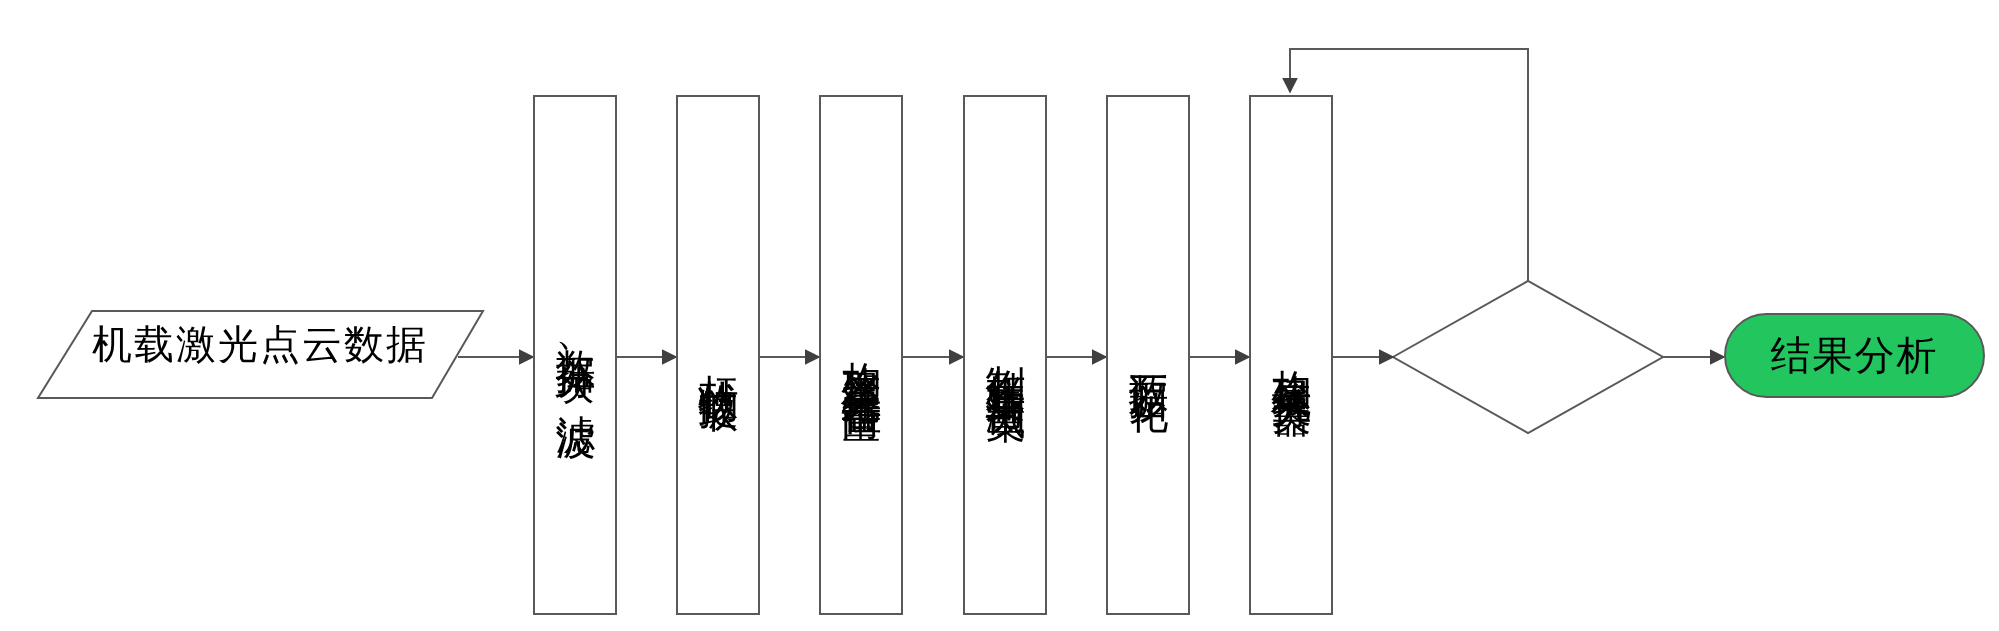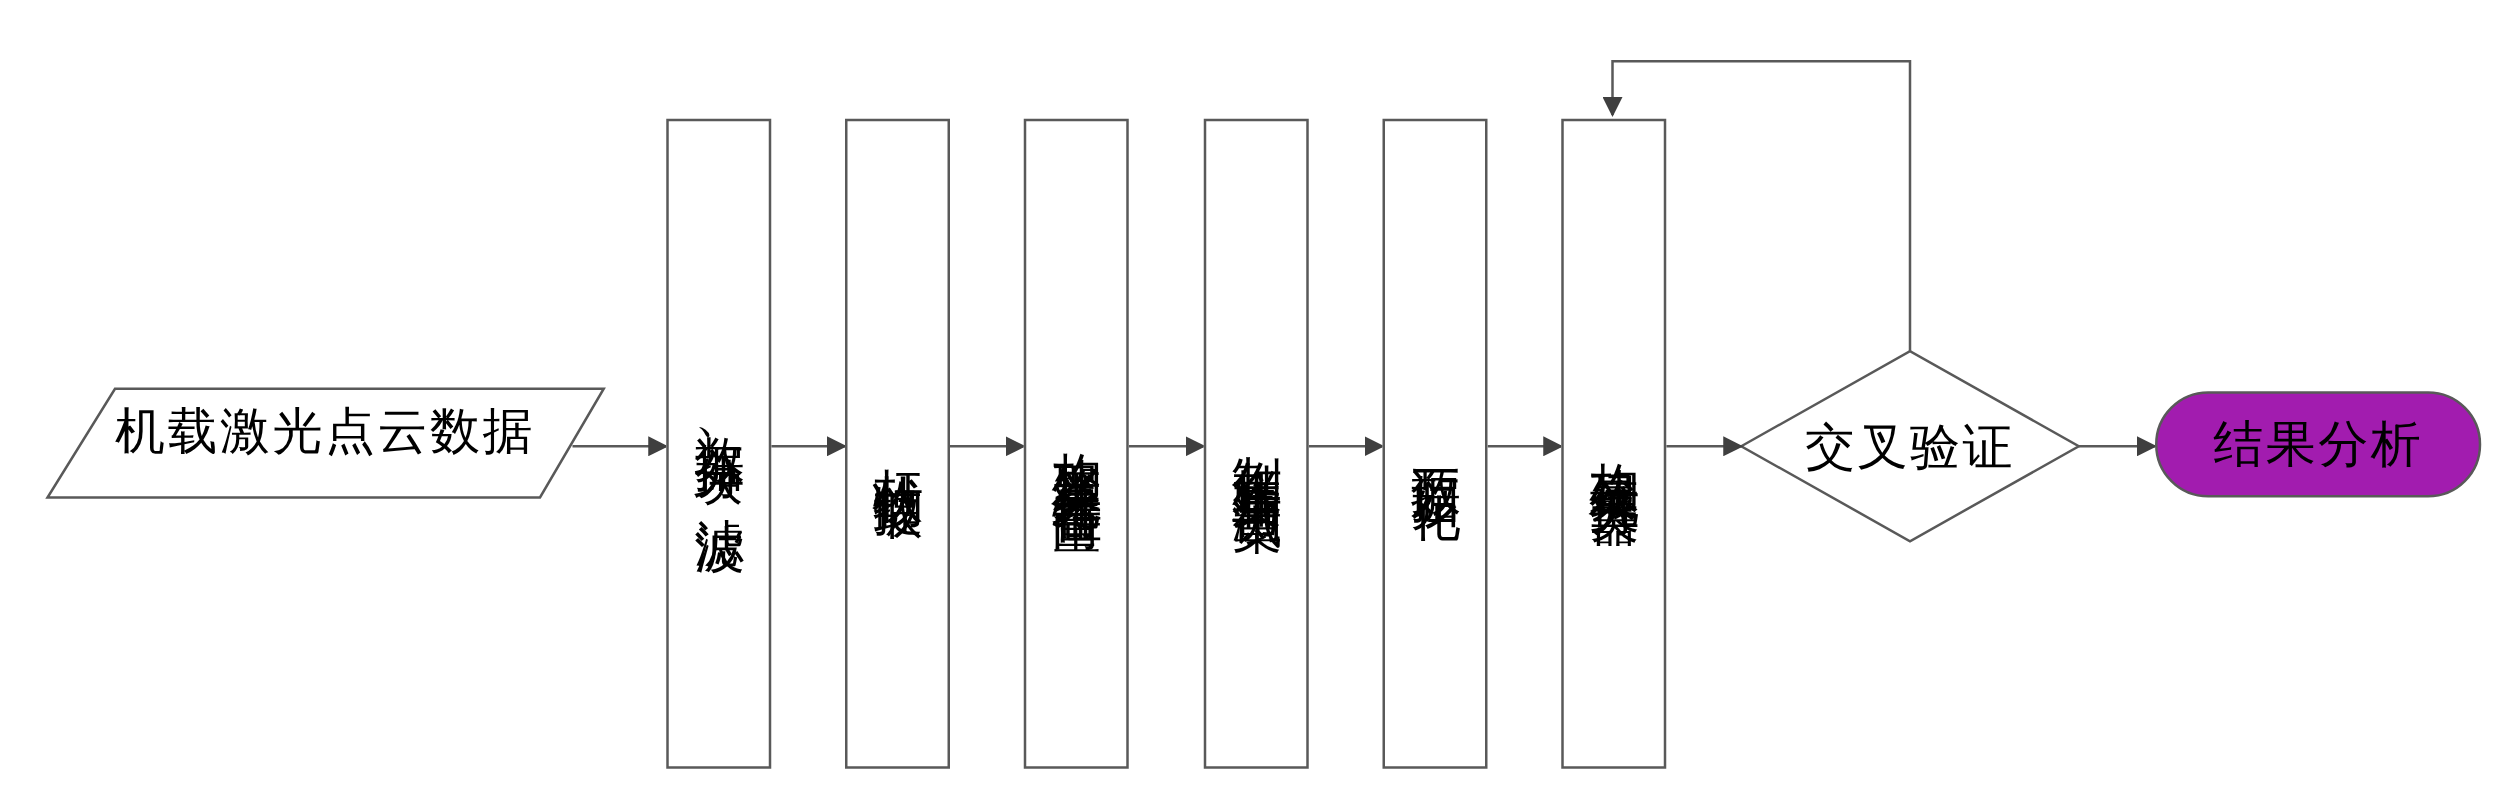--- a/index.html
+++ b/index.html
@@ -84,21 +84,21 @@
   }
   .output {
     position: absolute;
     left: 1724px;
     top: 313px;
     width: 261px;
     height: 85px;
     border: 2px solid #595959;
     border-radius: 44px;
     box-sizing: border-box;
-    background: #a21caf;
+    background: #22c55e;
     display: flex;
     align-items: center;
     justify-content: center;
     font-size: 40px;
     letter-spacing: 2px;
     white-space: nowrap;
   }
 </style>
 </head>
 <body>
@@ -141,19 +141,18 @@
   <div class="step s4">
     <span class="vtext">制作样本集与测试集</span>
   </div>
   <div class="step s5">
     <span class="vtext">数据归一化</span>
   </div>
   <div class="step s6">
     <span class="vtext">构建最优分类器</span>
   </div>
 
-  <div class="node-label decision-label">交叉验证</div>
 
   <div class="output">
     <span>结果分析</span>
   </div>
 
 </div>
 
 </body></html>

